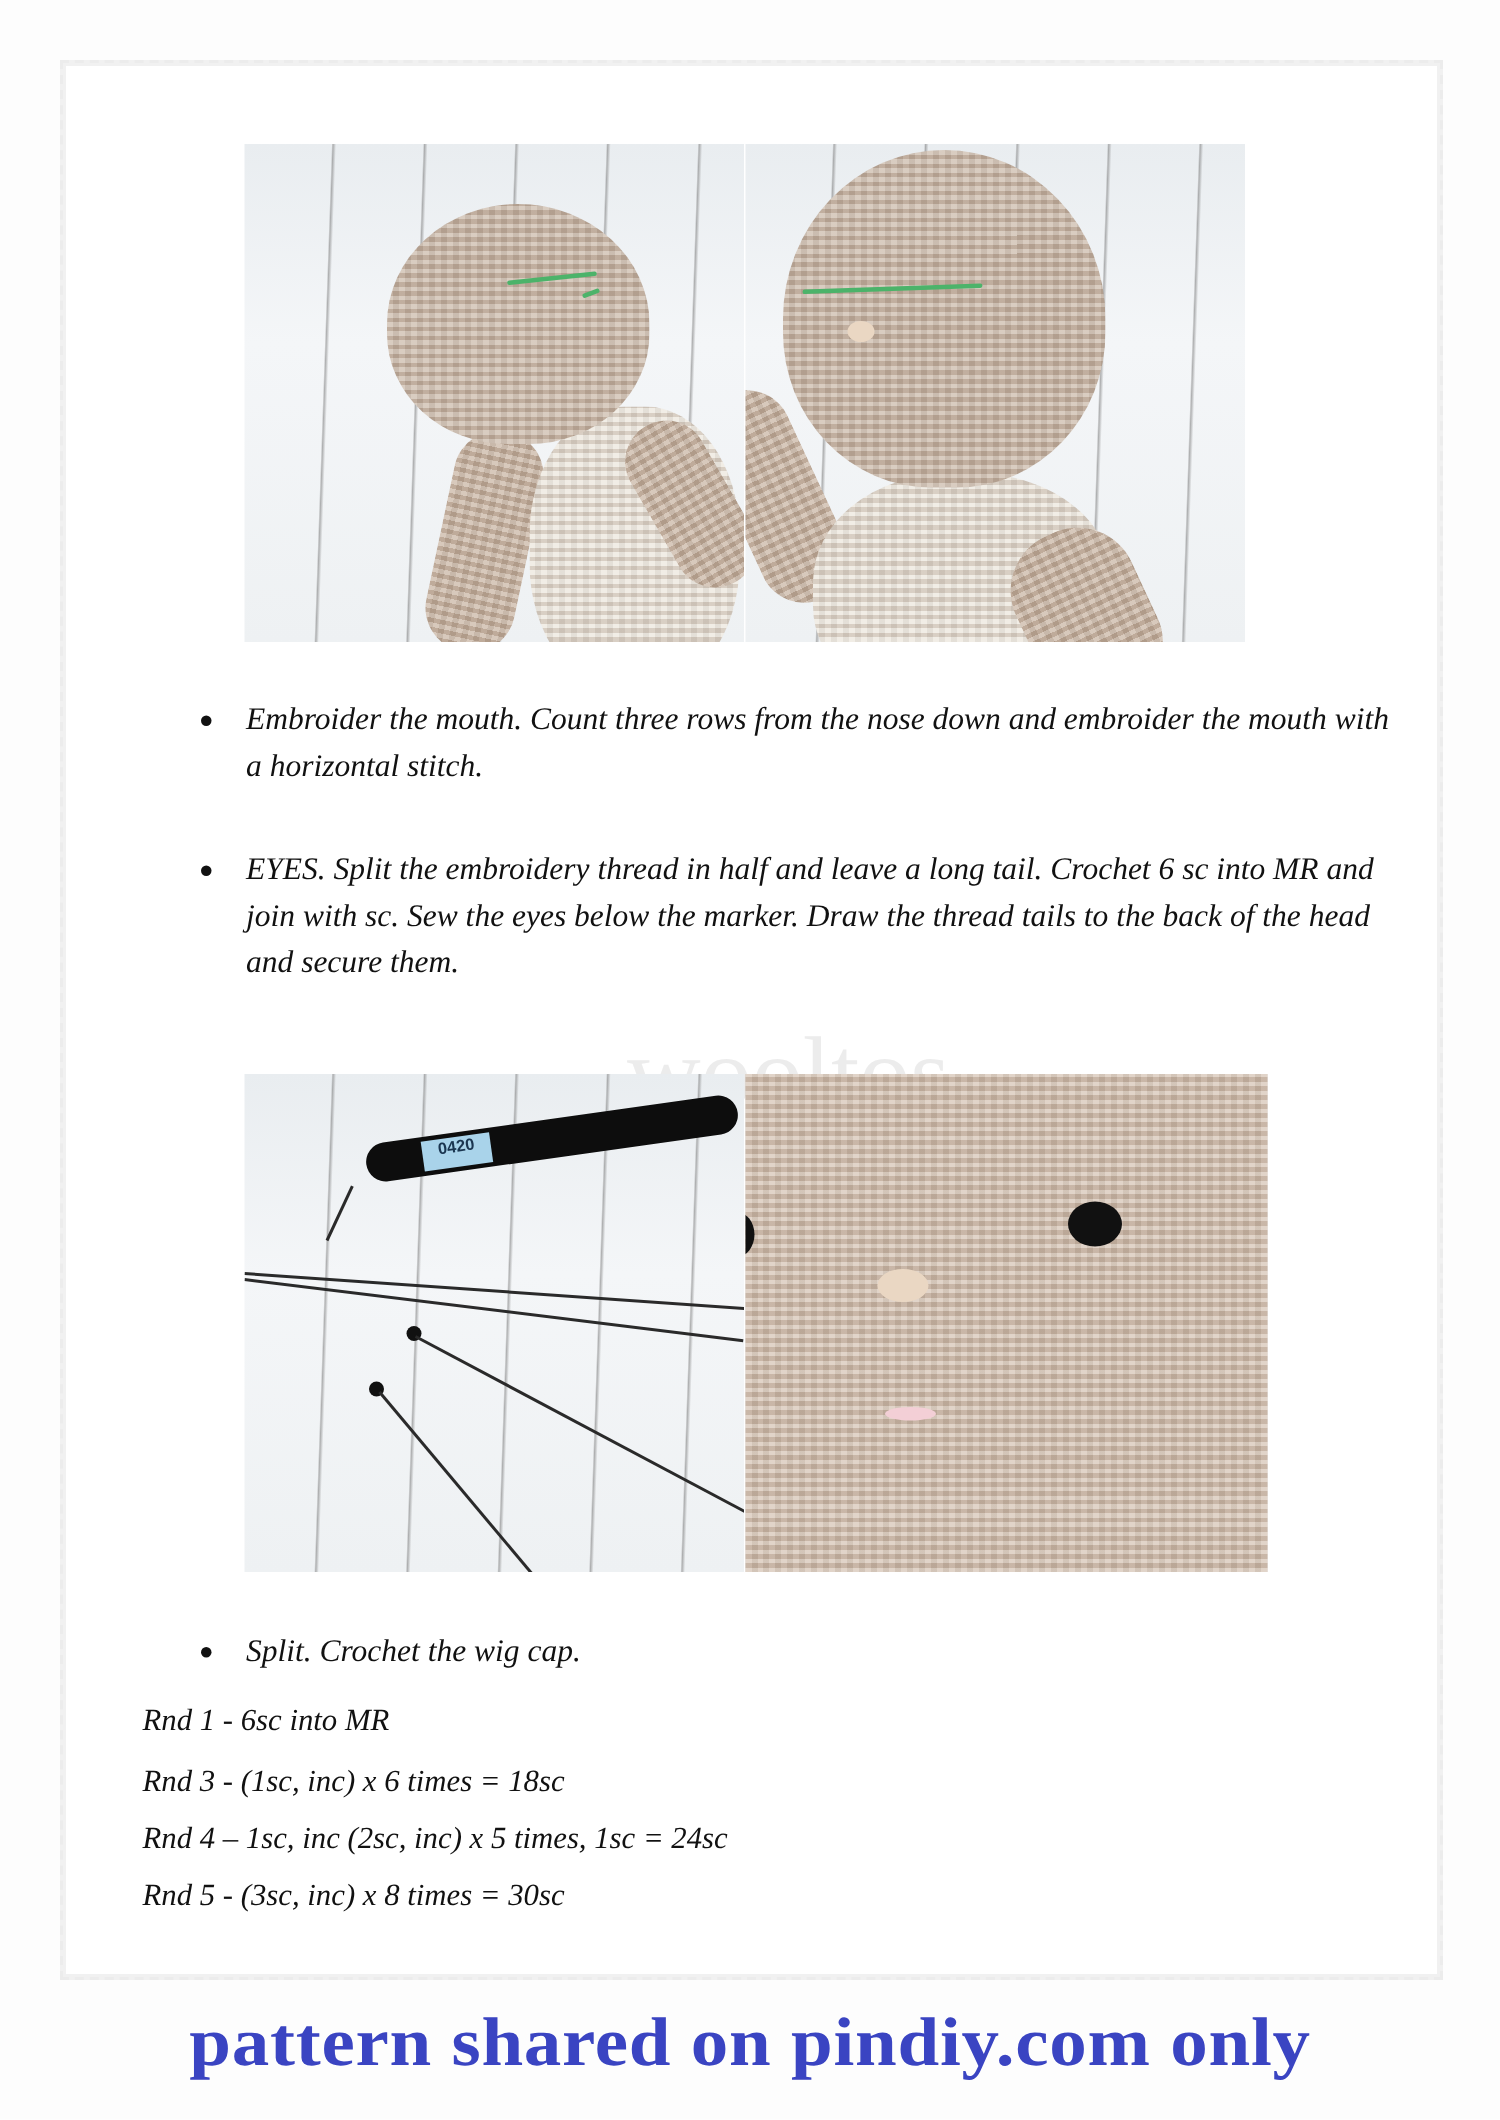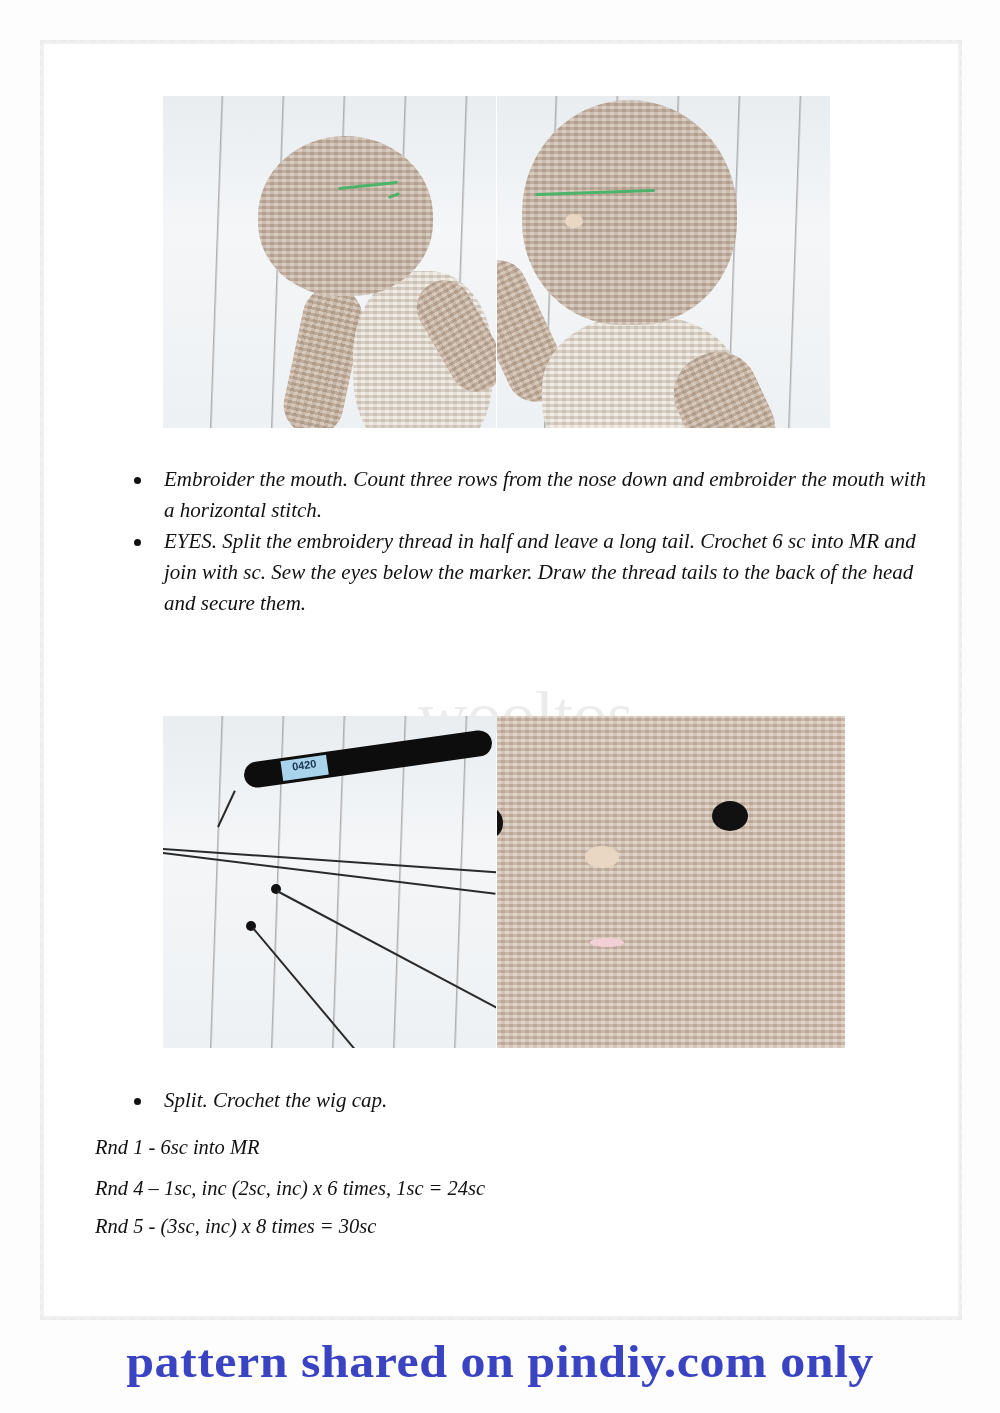--- a/index.html
+++ b/index.html
@@ -37,21 +37,21 @@
   .eye { position:absolute; width:36px; height:30px; border-radius:50%; background:#111; }
   .nose { position:absolute; width:34px; height:22px; border-radius:50%; background:#ead7c3; }
   .mouth { position:absolute; width:34px; height:9px; border-radius:50%; background:#f3cfd6; }
 
   .watermark { position:absolute; left:418px; top:676px; font-size:68px; color:rgba(200,200,200,.35); font-family:"Liberation Serif", serif; }
 
   ul.bullets { position:absolute; left:128px; margin:0; padding:0; list-style:none; width:810px; }
   ul.bullets li { position:relative; padding-left:36px; font-style:italic; font-size:21px; line-height:31px; }
   ul.bullets li .dot { position:absolute; left:6px; top:13px; width:7px; height:7px; border-radius:50%; background:#111; }
   #b1 { top:464px; }
-  #b2 { top:526px; }
+  #b2 { top:564px; }
   #b3 { top:1085px; }
 
   .rnds { position:absolute; left:95px; top:1132px; font-style:italic; font-size:20.5px; }
   .rnd { height:38px; line-height:30px;font-style:italic; }
   .rnd:first-child { height:41px; }
 
   .footer { position:absolute; left:0; top:1332px; width:1000px; text-align:center;
     font-family:"Liberation Serif", serif; font-size:50px; color:#3a44c2; letter-spacing:0.5px;
     transform:scaleY(0.92); font-weight:bold; }
 </style>
@@ -104,17 +104,18 @@
   <div class="nose" style="left:88px;top:130px;"></div>
   <div class="mouth" style="left:93px;top:222px;"></div>
 </div>
 
 <ul class="bullets" id="b3">
   <li><span class="dot"></span><span>Split. Crochet the wig cap.</span></li>
 </ul>
 
 <div class="rnds">
   <div class="rnd">Rnd 1 - 6sc into MR</div>
-  <div class="rnd">Rnd 4 – 1sc, inc (2sc, inc) x 6 times, 1sc = 24sc</div>
+  <div class="rnd">Rnd 3 - (1sc, inc) x 6 times = 18sc</div>
+  <div class="rnd">Rnd 4 – 1sc, inc (2sc, inc) x 5 times, 1sc = 24sc</div>
   <div class="rnd">Rnd 5 - (3sc, inc) x 8 times = 30sc</div>
 </div>
 
 <div class="footer">pattern shared on pindiy.com only</div>
 
 </body></html>

